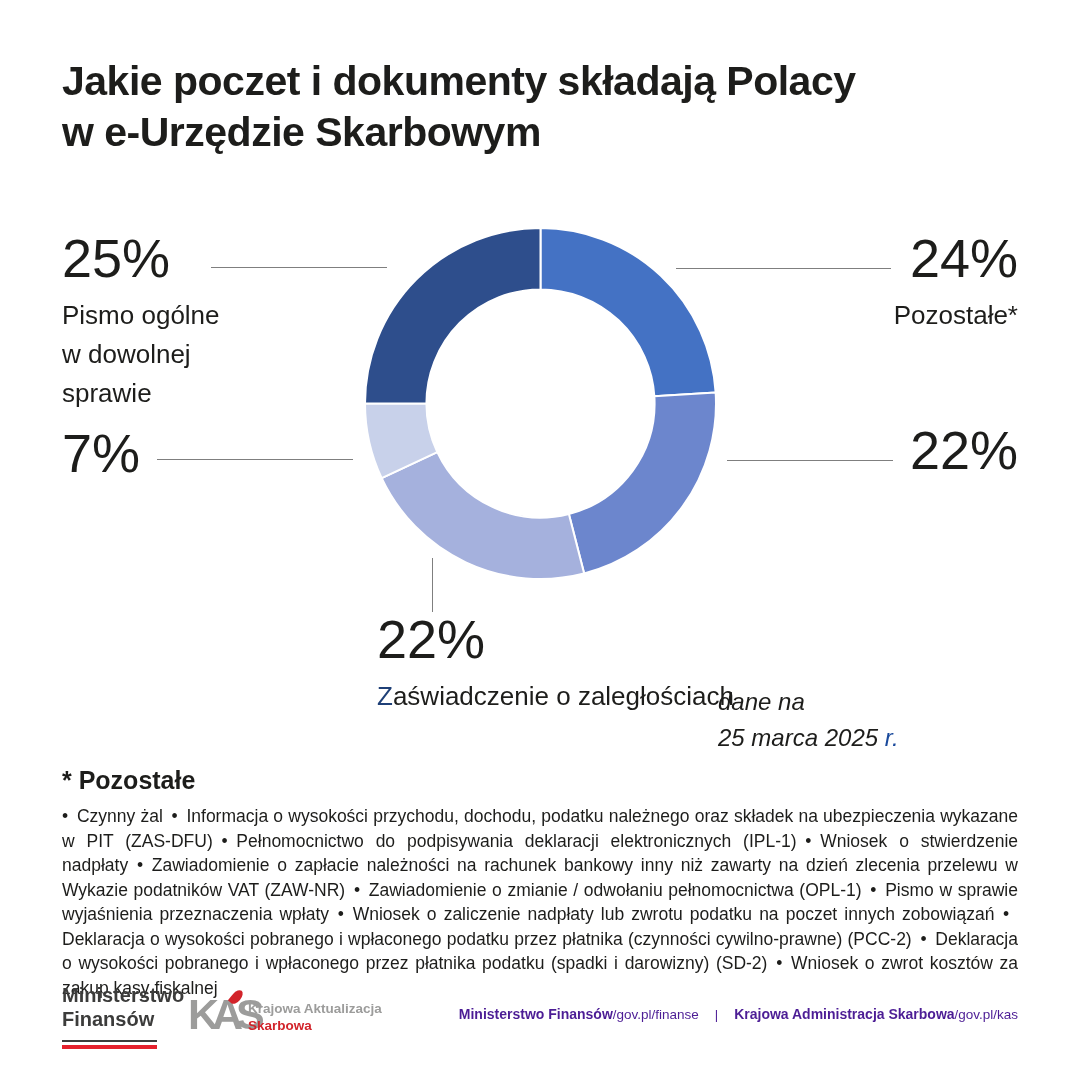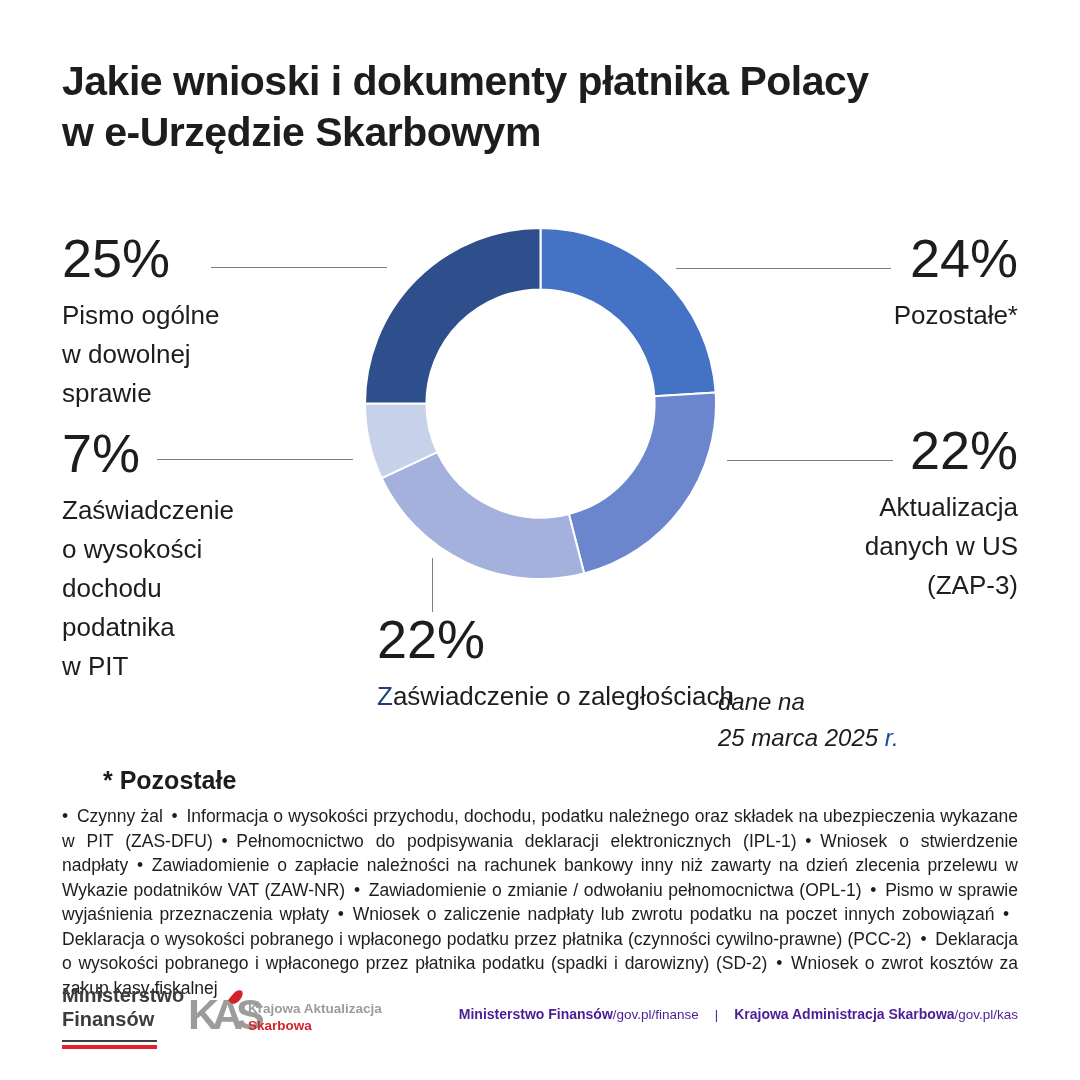--- a/index.html
+++ b/index.html
@@ -32,21 +32,21 @@
   #group-22r{left:698px;top:421px;width:320px;text-align:right;}
   #group-22b{left:377px;top:610px;width:460px;}
   .accent-navy{color:#1F4077;}
   
   #date-note{
     left:718px;top:684px;width:300px;text-align:left;
     font-style:italic;font-size:24px;line-height:1.5;color:#1d1d1b;
   }
   .accent-blue{color:#1A4A9C;}
   
-  #footnote-heading{left:62px;top:766px;font-size:25px;font-weight:700;color:#1d1d1b;margin-left:41px;}
+  #footnote-heading{left:62px;top:766px;font-size:25px;font-weight:700;color:#1d1d1b;}
   #footnote-text{
     left:62px;top:804px;width:956px;
     font-size:17.5px;line-height:24.5px;text-align:justify;color:#1d1d1b;
   }
   
   #mf-logo{left:62px;top:984px;}
   #mf-logo .mf-line{font-size:20px;font-weight:600;line-height:1.18;color:#3c3c3b;}
   #mf-rule-dark{width:95px;height:2px;margin-top:9px;background:#3c3c3b;}
   #mf-rule-red{width:95px;height:4px;margin-top:3px;}
   #kas-logo{left:188px;top:992px;width:58px;height:46px;}
@@ -66,21 +66,21 @@
     color:#4c1d95;white-space:nowrap;
   }
   .fl-bold{font-weight:700;font-size:14px;}
   .fl-slash{font-weight:400;font-size:13px;}
   .fl-url{font-weight:400;font-size:13.5px;}
   .fl-sep{font-weight:400;font-size:13px;margin:0 16px;}
 </style>
 </head>
 <body>
 
-<div class="abs" id="title">Jakie wnioski i dokumenty płatnika Polacy
+<div class="abs" id="title">Jakie poczet i dokumenty składają Polacy
 w e-Urzędzie Skarbowym</div>
 
 <div class="abs" id="donut-wrap">
   <svg id="donut-svg" width="403" height="403" viewBox="0 0 403 403">
       <path d="M201.50 26.00 A175.5 175.5 0 0 1 376.65 190.48 L315.35 194.34 A114.075 114.075 0 0 0 201.50 87.42 Z" fill="#4472C4" stroke="#ffffff" stroke-width="2" stroke-linejoin="round"></path>
       <path d="M376.65 190.48 A175.5 175.5 0 0 1 245.15 371.49 L229.87 311.99 A114.075 114.075 0 0 0 315.35 194.34 Z" fill="#6C86CD" stroke="#ffffff" stroke-width="2" stroke-linejoin="round"></path>
       <path d="M245.15 371.49 A175.5 175.5 0 0 1 42.70 276.22 L98.28 250.07 A114.075 114.075 0 0 0 229.87 311.99 Z" fill="#A5B1DD" stroke="#ffffff" stroke-width="2" stroke-linejoin="round"></path>
       <path d="M42.70 276.22 A175.5 175.5 0 0 1 26.00 201.50 L87.42 201.50 A114.075 114.075 0 0 0 98.28 250.07 Z" fill="#C8D1EA" stroke="#ffffff" stroke-width="2" stroke-linejoin="round"></path>
       <path d="M26.00 201.50 A175.5 175.5 0 0 1 201.50 26.00 L201.50 87.42 A114.075 114.075 0 0 0 87.42 201.50 Z" fill="#2E4E8C" stroke="#ffffff" stroke-width="2" stroke-linejoin="round"></path>
     </svg>
@@ -94,37 +94,29 @@
 
 <div class="abs callout" id="group-25">
   <div class="pct">25%</div>
   <div class="sub">Pismo ogólne
 w dowolnej
 sprawie</div>
 </div>
 
 <div class="abs callout" id="group-7">
   <div class="pct">7%</div>
-  <div class="sub">Zaświadczenie
-o wysokości
-dochodu
-podatnika
-w PIT</div>
 </div>
 
 <div class="abs callout" id="group-24">
   <div class="pct">24%</div>
   <div class="sub">Pozostałe*</div>
 </div>
 
 <div class="abs callout" id="group-22r">
   <div class="pct">22%</div>
-  <div class="sub">Aktualizacja
-danych w US
-(ZAP-3)</div>
 </div>
 
 <div class="abs callout" id="group-22b">
   <div class="pct">22%</div>
   <div class="sub"><span class="accent-navy">Z</span><span>aświadczenie o zaległościach</span><br></div>
 </div>
 
 <div class="abs" id="date-note">
   <span>dane na</span><br>
   <span>25 marca 2025 </span><span class="accent-blue">r.</span>

